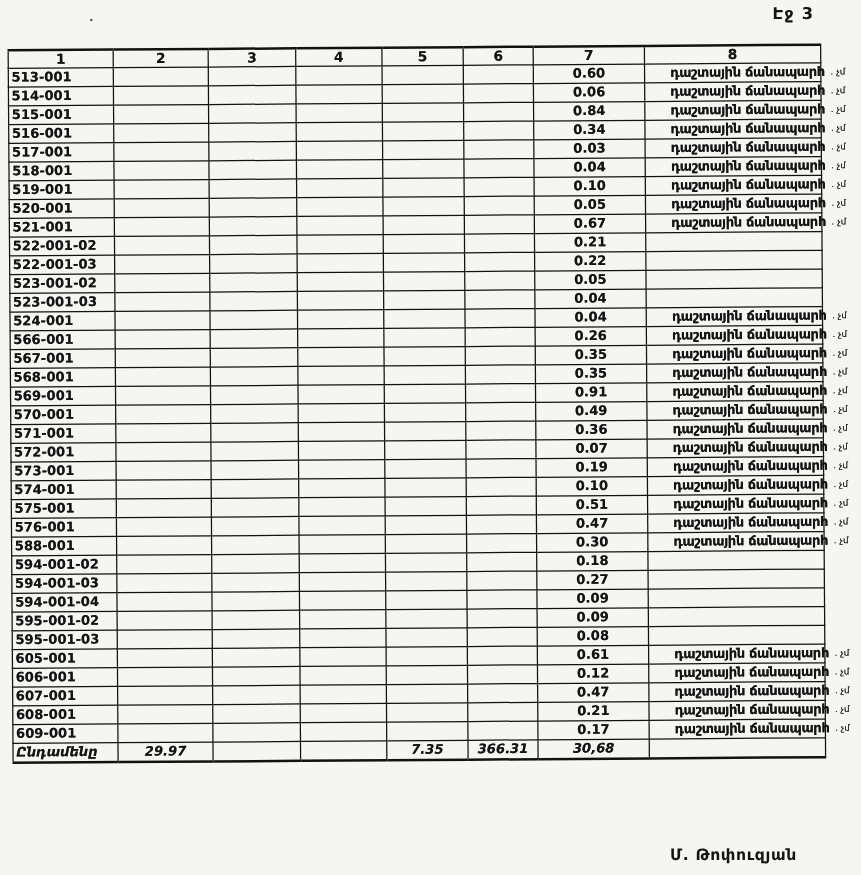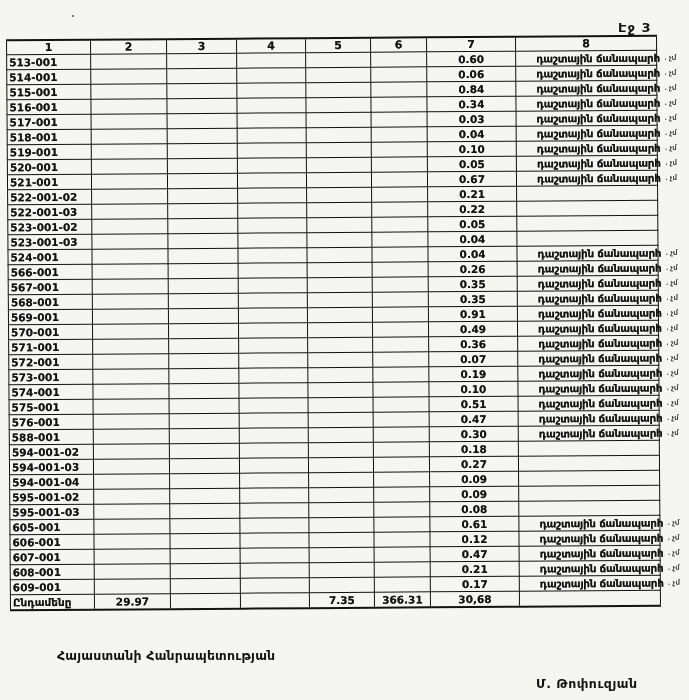--- a/index.html
+++ b/index.html
@@ -12,21 +12,21 @@
     color: #141414;
     overflow: hidden;
     position: relative;
   }
   .sheet {
     position: absolute;
     inset: 0;
   }
   .page-label {
     position: absolute;
-    top: 20px;
+    top: 4px;
     left: 618px;
     font-size: 13px;
     font-weight: bold;
     letter-spacing: 1px;
   }
   .table-wrap {
     position: absolute;
     left: 8px;
     top: 37px;
     width: 652px;
@@ -57,21 +57,21 @@
     height: 14px;
     text-align: center;
   }
   table.grid td.col1 { text-align: left; }
   table.grid td.col8 {
     text-align: right;
     position: relative;
     padding-left: 20px;
     letter-spacing: -0.3px;
   }
-  table.grid tr:last-child td { border-bottom-width: 2px; }
+  table.grid tr:last-child td { border-bottom-width: 2px; font-style: italic; }
   .margin-mark {
     position: absolute;
     right: -20px;
     top: 3px;
     font-size: 7px;
     font-weight: normal;
     letter-spacing: 0;
     color: #222;
     margin-left: 31px;
   }
@@ -504,18 +504,17 @@
             <td>7.35</td>
             <td>366.31</td>
             <td class="col7">30,68</td>
             <td class="col8"></td>
           </tr>
         </tbody>
     </table>
   </div>
 
   <div class="footer">
-    <div>Հայաստանի Հանրապետության</div>
   </div>
 
   <div class="signature">Մ. Թոփուզյան</div>
 
 </div>
 
 </body></html>

